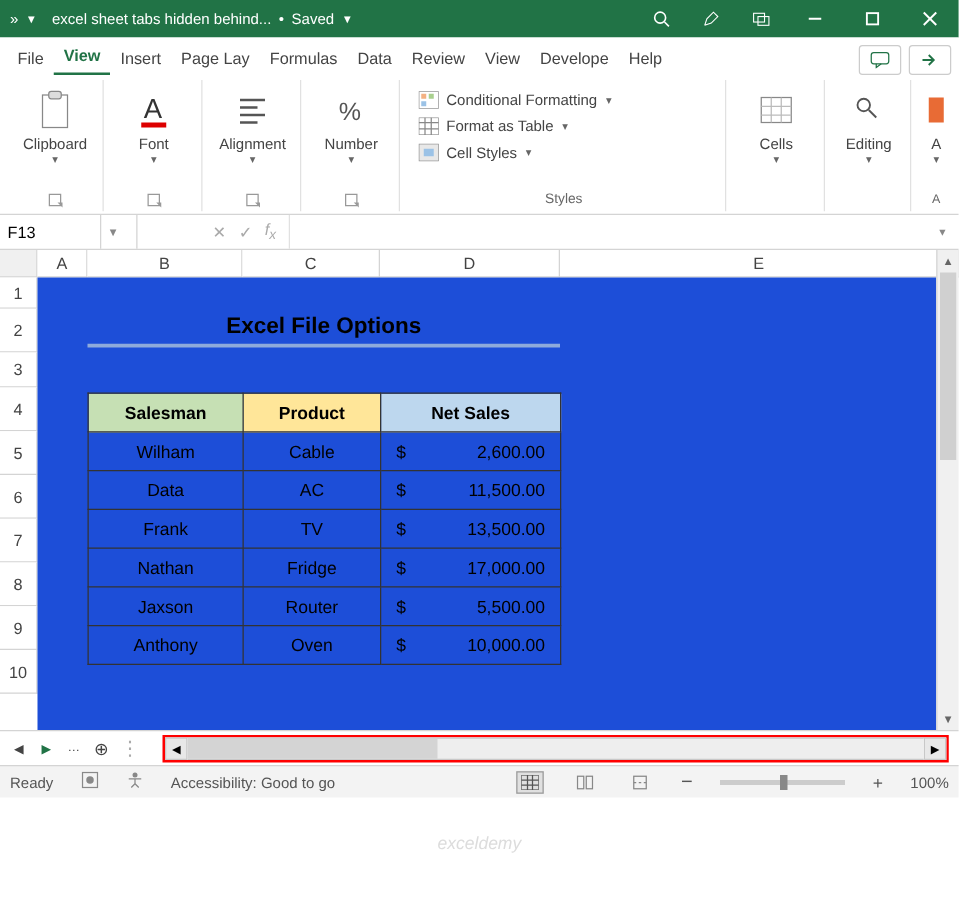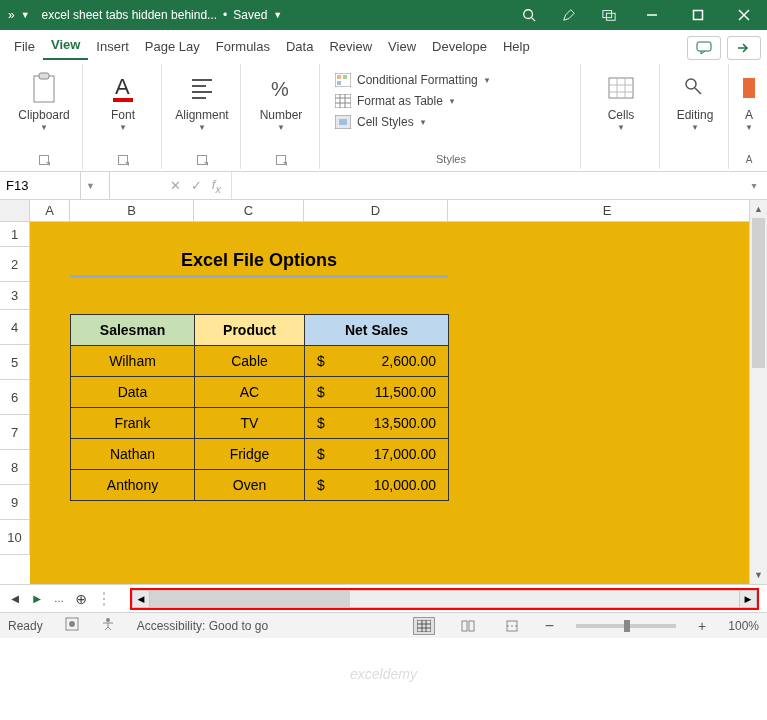--- a/index.html
+++ b/index.html
@@ -50,21 +50,21 @@
 .fbar .expand { width: 26px; display: flex; align-items: center; justify-content: center; color: #888; font-size: 10px; cursor: pointer; }
 
 
 .gridwrap { position: relative; height: 384px; }
 .colheads { display: flex; height: 22px; background: #fff; }
 .colheads .corner { width: 30px; border: 1px solid #d4d4d4; border-top: none; border-left: none; background: #f0f0f0; }
 .colheads .ch { border: 1px solid #d4d4d4; border-top: none; border-left: none; background: #fff; text-align: center; font-size: 13px; color: #444; display: flex; align-items: center; justify-content: center; cursor: pointer; }
 .rowheads { position: absolute; left: 0; top: 22px; width: 30px; }
 .rowheads .rh { height: 35px; border: 1px solid #d4d4d4; border-left: none; border-top: none; background: #fff; font-size: 13px; color: #444; display: flex; align-items: center; justify-content: center; cursor: pointer; }
 .rowheads .rh.first { height: 25px; }
-.cells { position: absolute; left: 30px; top: 22px; right: 18px; bottom: 0; background: #eab308; }
+.cells { position: absolute; left: 30px; top: 22px; right: 18px; bottom: 0; background: #1d4ed8; }
 .vscroll { position: absolute; right: 0; top: 0; width: 18px; height: 100%; background: #f0f0f0; border-left: 1px solid #d4d4d4; }
 .vscroll .up, .vscroll .down { height: 18px; display: flex; align-items: center; justify-content: center; font-size: 9px; color: #666; cursor: pointer; }
 .vscroll .thumb { position: absolute; top: 18px; left: 2px; right: 2px; height: 150px; background: #d0d0d0; cursor: pointer; }
 
 
 .sheet-title { position: absolute; left: 40px; top: 28px; width: 378px; text-align: center; font-size: 18px; font-weight: bold; border-bottom: 3px solid #8eaadb; padding-bottom: 4px; }
 .tbl { position: absolute; left: 40px; top: 92px; border-collapse: collapse; }
 .tbl th, .tbl td { border: 1px solid #333; padding: 7px 0; font-size: 14px; text-align: center; }
 .tbl th { font-weight: bold; margin-left: 19px; }
 .tbl th.c1 { background: #c6e0b4; width: 124px; }
@@ -400,20 +400,28 @@
               <span class="cur">$</span>
               <span class="num">13,500.00</span>
             </td>
           </tr>
       <tr>
             <td>Nathan</td>
             <td>Fridge</td>
             <td class="c3">
               <span class="cur">$</span>
               <span class="num">17,000.00</span>
+            </td>
+          </tr>
+      <tr>
+            <td>Jaxson</td>
+            <td>Router</td>
+            <td class="c3">
+              <span class="cur">$</span>
+              <span class="num">5,500.00</span>
             </td>
           </tr>
       <tr>
             <td>Anthony</td>
             <td>Oven</td>
             <td class="c3">
               <span class="cur">$</span>
               <span class="num">10,000.00</span>
             </td>
           </tr>

